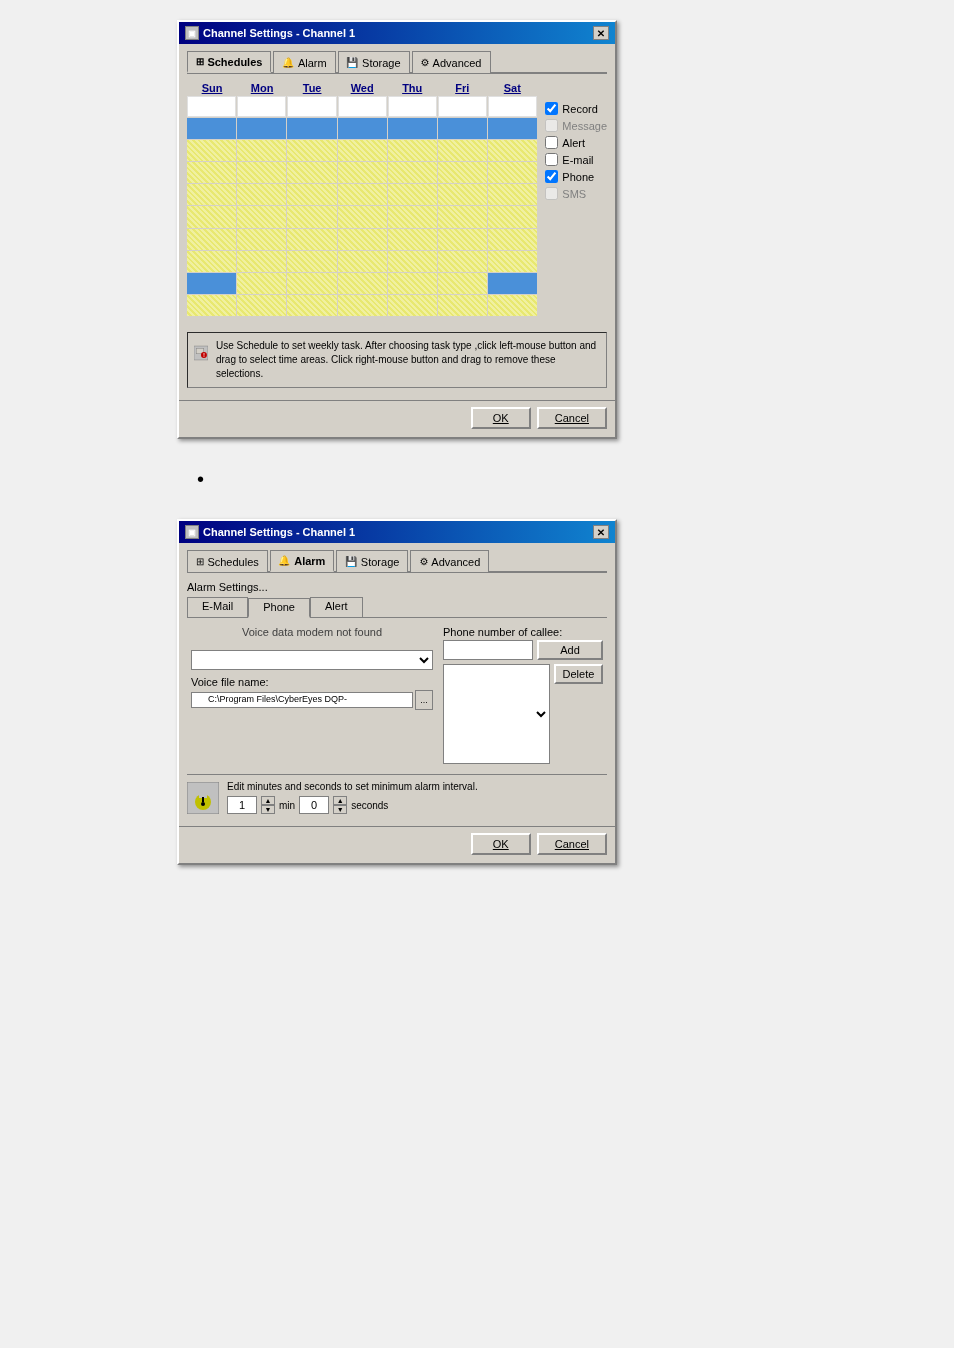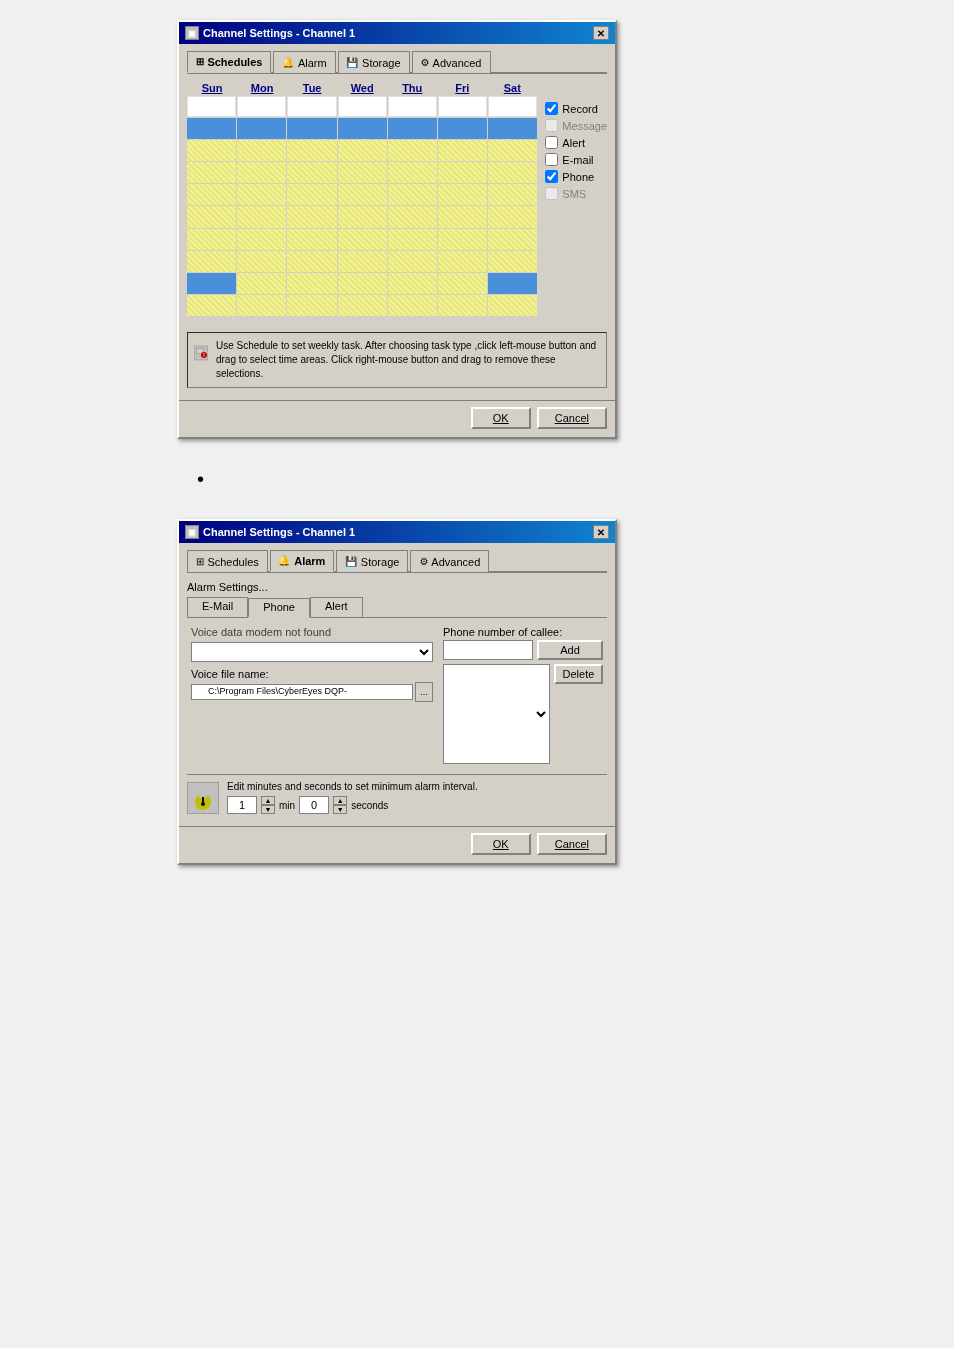--- a/index.html
+++ b/index.html
@@ -392,22 +392,23 @@
       line-height: 1;
     }
 
     .phone-number-label {
       font-size: 11px;
       margin-bottom: 2px;
     }
 
     .modem-label {
       font-size: 11px;
-      margin-bottom: 4px;
+      margin-bottom: 12px;
       color: #404040;
+      text-align: center;
     }
   </style>
 </head>
 <body>
 
 <div class="page-container">
 
   <div class="dialog">
 
     <div class="dialog-titlebar">

